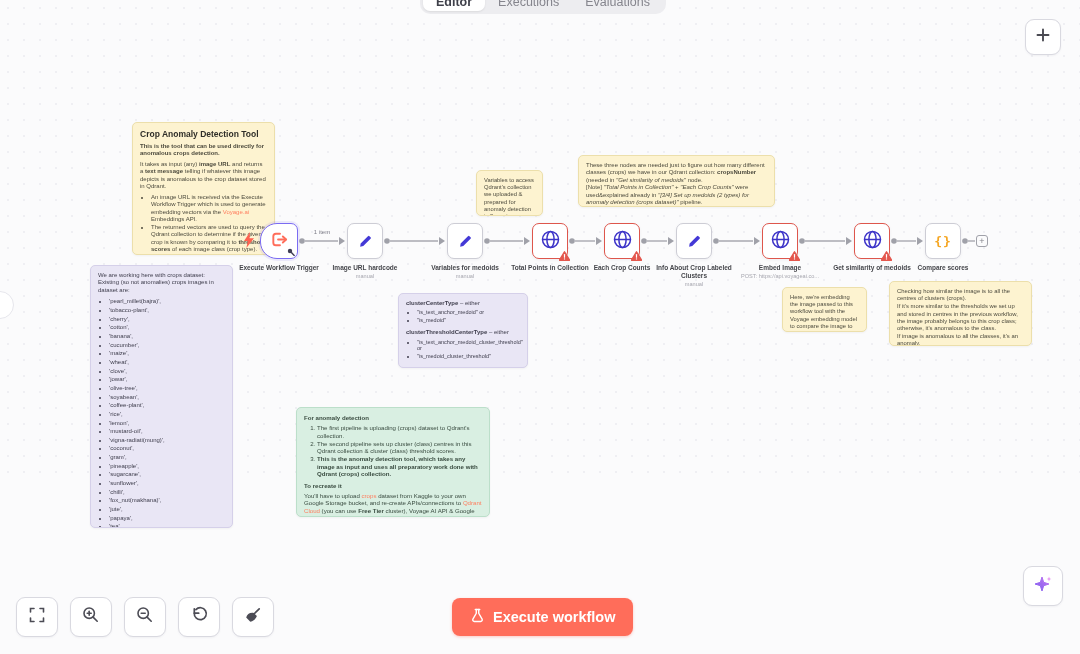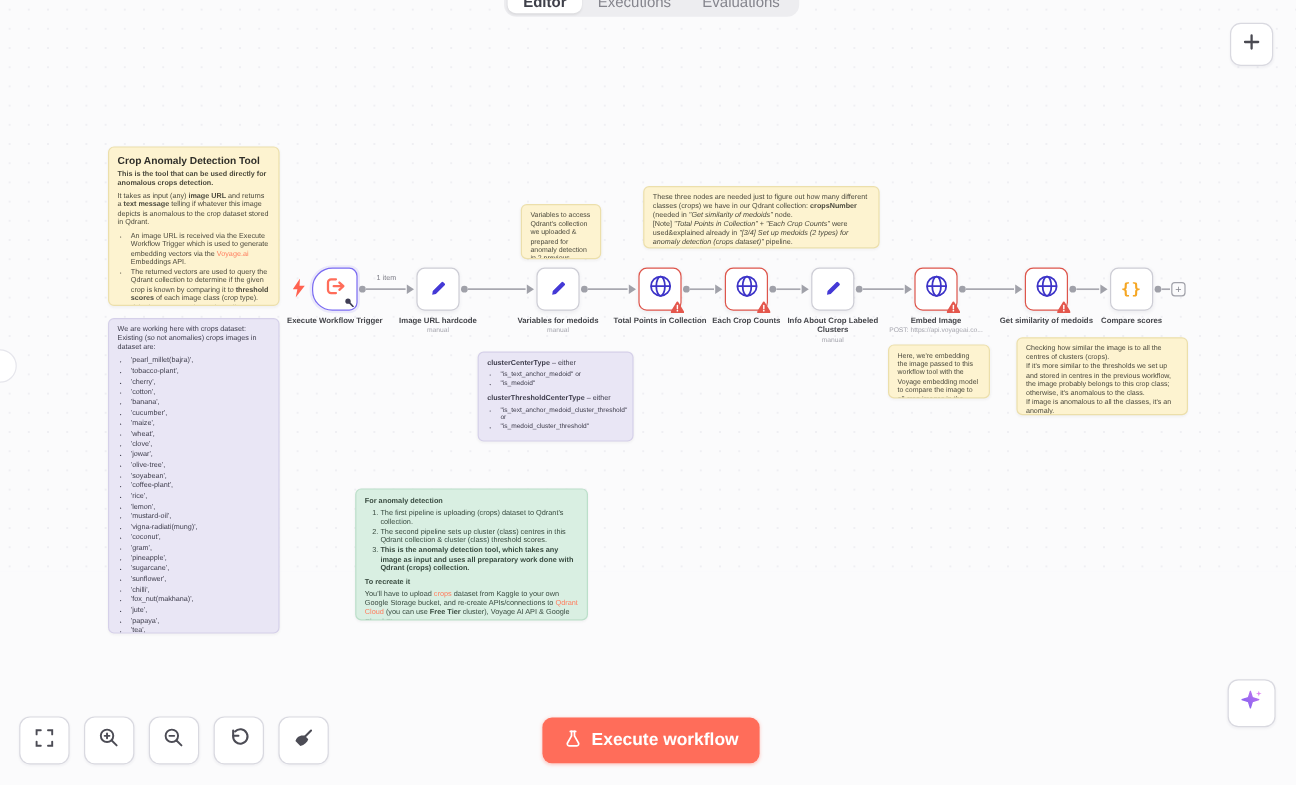--- a/index.html
+++ b/index.html
@@ -34,21 +34,21 @@
     box-shadow:0 1px 3px rgba(255,90,70,.3);justify-content:space-between; }
 
   
   #panel-toggle { position:absolute; left:-14px; top:291px; width:28px; height:28px;
     border-radius:50%; background:#fff; border:1px solid #e6e6ec; z-index:4; }
 
   
   .note { position:absolute; border-radius:5px; border:1px solid; padding:6px 7px;
     overflow:hidden; z-index:2; font-size:6px; line-height:1.24; color:#4c4a3d;
     box-shadow:0 1px 2px rgba(60,60,60,.05); }
-  .note.yellow { background:#fdf3d0; border-color:#ecdfab; }
+  .note.yellow { background:#fdf3d0; border-color:#ecdfab;margin-left:42px; }
   .note.purple { background:#e9e6f5; border-color:#d5d0e9; color:#3e3d4c; }
   .note.green  { background:#d9efe2; border-color:#bcdfca; color:#384a3f; }
   .note .nt-title { font-size:8.5px; font-weight:700; color:#2f2e28; margin-bottom:3.5px; }
   .note p { margin-bottom:3px; }
   .note b { font-weight:700; }
   .note .it { font-style:italic; }
   .note a.link { color:#ff7e5f; text-decoration:none; cursor:pointer; }
   .note ul { list-style:disc; padding-left:11px; margin:0 0 3px 0; }
   .note ol { list-style:decimal; padding-left:13px; margin:0 0 3px 0; }
   .note li { margin-bottom:0.5px; }

